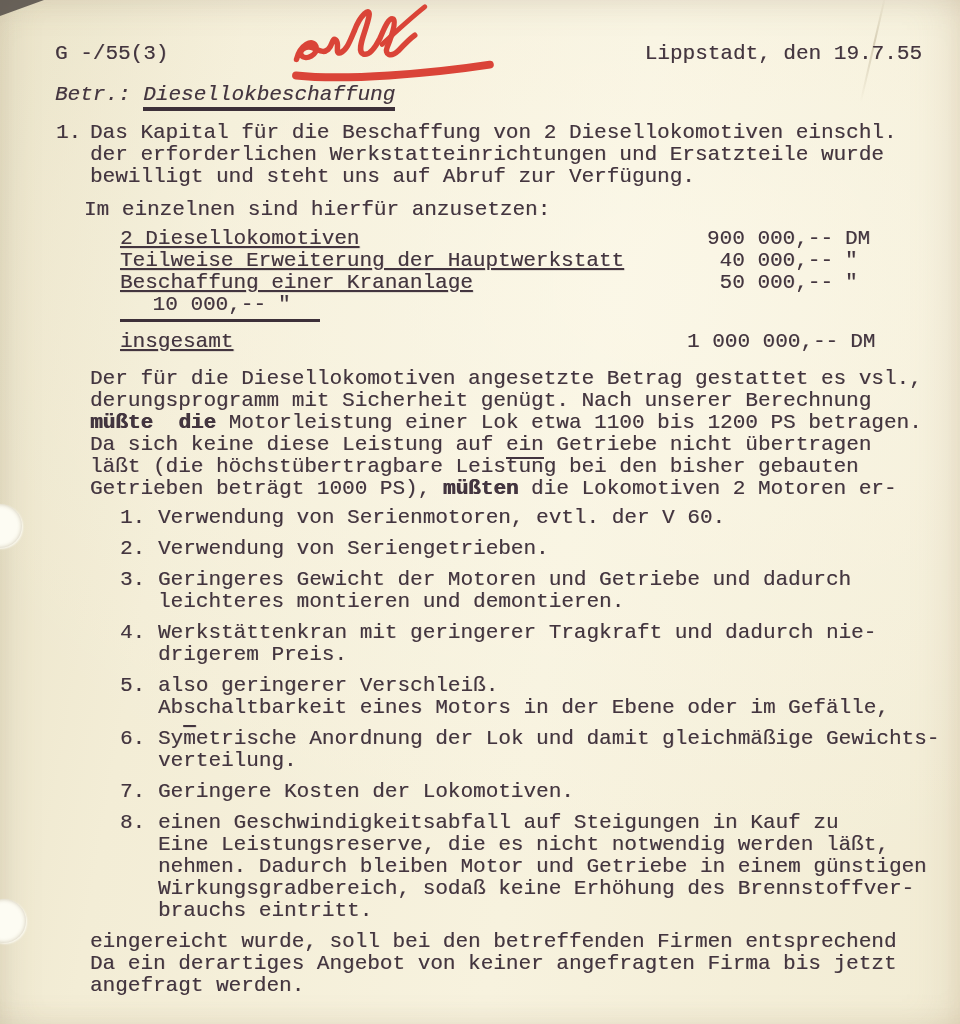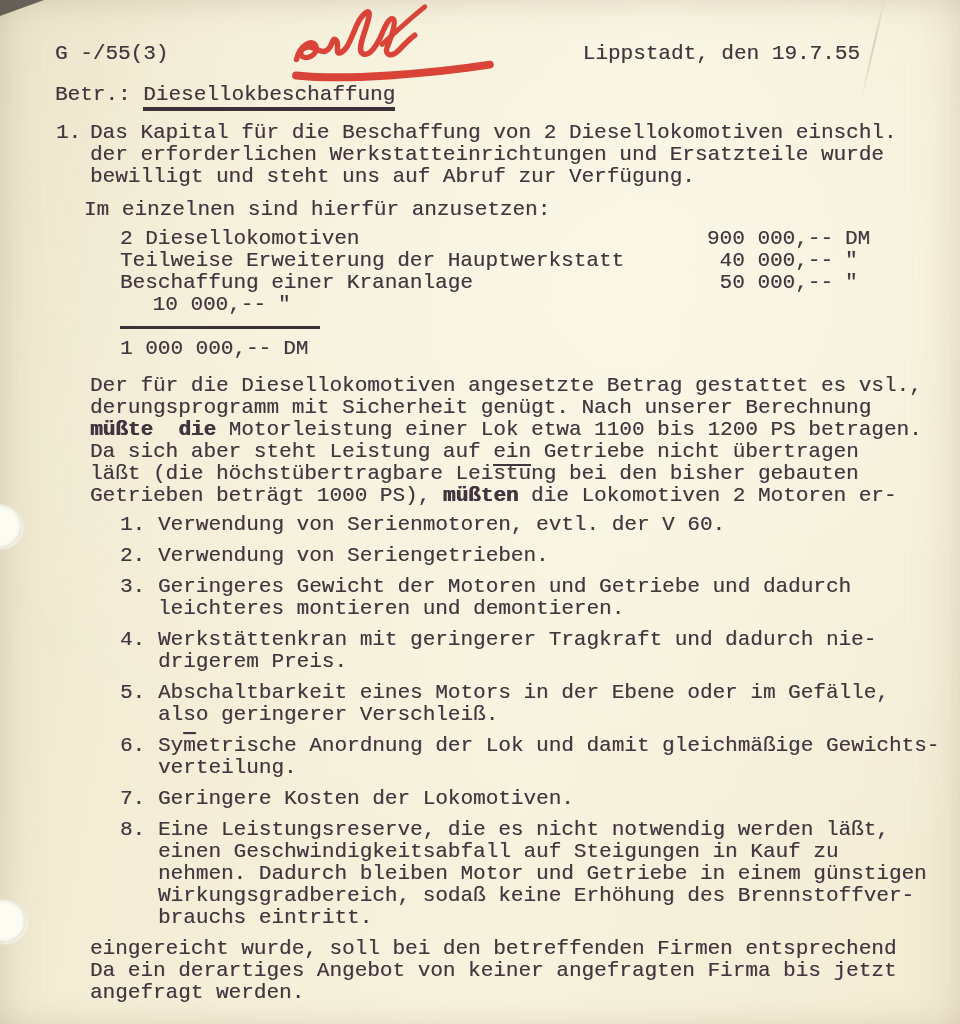--- a/index.html
+++ b/index.html
@@ -23,36 +23,36 @@
     text-shadow:0.4px 0.3px 0.6px rgba(67,53,63,.45);
   }
   .content{position:relative;padding:43px 38px 0 55px;}
   .line{white-space:pre;}
   .b{font-weight:bold;text-shadow:0.7px 0 currentColor;}
   .u{border-bottom:2px solid currentColor;padding-bottom:1px;}
   .o{text-decoration:overline;text-decoration-thickness:2px;}
 
   .header-row{display:flex;align-items:flex-start;}
   .ref{white-space:pre;font-family:Liberation Mono, monospace;}
-  .dateline{margin-left:auto;margin-right:62px;white-space:pre;}
-
-  .subject-row{margin-top:19px;white-space:pre;}
+  .dateline{margin-left:auto;white-space:pre;}
+
+  .subject-row{margin-top:19px;white-space:pre;font-style:italic;}
   .subject{display:inline-block;border-bottom:4px solid #3d3039;padding-bottom:2px;line-height:20px;}
 
   .para1{position:relative;margin-left:35px;margin-top:11px;}
   .pnum{position:absolute;left:-34px;top:0;}
   .intro{margin-left:29px;margin-top:11px;}
 
   .cost-table{margin-left:65px;margin-top:7px;padding-right:35px;}
   .trow{display:flex;}
-  .tlabel{flex:1;white-space:pre;}
+  .tlabel{flex:1;white-space:pre;text-decoration:underline;}
   .tval{width:200px;display:flex;}
   .tamt{flex:1;text-align:right;white-space:pre;}
   .tunit{width:42px;padding-left:12px;white-space:pre;}
-  .trow.rule .tval{border-bottom:3px solid #3d3039;padding-bottom:10px;}
+  .trow.rule .tval{border-bottom:3px solid #3d3039;padding-bottom:3px;}
   .trow.total{margin-top:9px;}
 
   .para2{margin-left:35px;margin-top:15px;}
   .advantages{margin-left:65px;margin-top:7px;}
   .item{position:relative;padding-left:38px;margin-bottom:9px;}
   .num{position:absolute;left:0;top:0;}
   .closing{margin-left:35px;margin-top:6px;}
 
   .stamp{position:absolute;left:288px;top:2px;width:212px;height:82px;transform:rotate(-2deg);opacity:.94;}
   .stamp svg{width:100%;height:100%;}
@@ -130,32 +130,33 @@
             <span class="tunit">"</span>
           </span>
         </div>
         <div class="trow rule">
           <span class="tval">
             <span class="tamt">10 000,--</span>
             <span class="tunit">"</span>
           </span>
         </div>
         <div class="trow total">
+          <span class="tlabel">insgesamt</span>
           <span class="tval">
             <span class="tamt">1 000 000,--</span>
             <span class="tunit">DM</span>
           </span>
         </div>
       </div>
 
     <div class="para2">
         <div class="line"><span class="">Der für die Diesellokomotiven angesetzte Betrag gestattet es vsl.,</span></div>
         <div class="line"><span class="">derungsprogramm mit Sicherheit genügt. Nach unserer Berechnung</span></div>
         <div class="line"><span class="b ">müßte  die</span><span class=""> Motorleistung einer Lok etwa 1100 bis 1200 PS betragen.</span></div>
-        <div class="line"><span class="">Da sich aber steht Leistung auf </span><span class="u ">ein</span><span class=""> Getriebe nicht übertragen</span></div>
+        <div class="line"><span class="">Da sich keine diese Leistung auf </span><span class="u ">ein</span><span class=""> Getriebe nicht übertragen</span></div>
         <div class="line"><span class="">läßt (die höchstübertragbare Leistung bei den bisher gebauten</span></div>
         <div class="line"><span class="">Getrieben beträgt 1000 PS), </span><span class="b ">müßten</span><span class=""> die Lokomotiven 2 Motoren er-</span></div>
       </div>
 
     <div class="advantages">
         <div class="item">
           <span class="num">1.</span>
           <div class="line"><span class="">Verwendung von Serienmotoren, evtl. der V 60.</span></div>
         </div>
         <div class="item">
@@ -167,36 +168,36 @@
           <div class="line"><span class="">Geringeres Gewicht der Motoren und Getriebe und dadurch</span></div>
           <div class="line"><span class="">leichteres montieren und demontieren.</span></div>
         </div>
         <div class="item">
           <span class="num">4.</span>
           <div class="line"><span class="">Werkstättenkran mit geringerer Tragkraft und dadurch nie-</span></div>
           <div class="line"><span class="">drigerem Preis.</span></div>
         </div>
         <div class="item">
           <span class="num">5.</span>
+          <div class="line"><span class="">also geringerer Verschleiß.</span></div>
           <div class="line"><span class="">Abschaltbarkeit eines Motors in der Ebene oder im Gefälle,</span></div>
-          <div class="line"><span class="">also geringerer Verschleiß.</span></div>
         </div>
         <div class="item">
           <span class="num">6.</span>
           <div class="line"><span class="">Sy</span><span class="o">m</span><span class="">etrische Anordnung der Lok und damit gleichmäßige Gewichts-</span></div>
           <div class="line"><span class="">verteilung.</span></div>
         </div>
         <div class="item">
           <span class="num">7.</span>
           <div class="line"><span class="">Geringere Kosten der Lokomotiven.</span></div>
         </div>
         <div class="item">
           <span class="num">8.</span>
+          <div class="line"><span class="">einen Geschwindigkeitsabfall auf Steigungen in Kauf zu</span></div>
           <div class="line"><span class="">Eine Leistungsreserve, die es nicht notwendig werden läßt,</span></div>
-          <div class="line"><span class="">einen Geschwindigkeitsabfall auf Steigungen in Kauf zu</span></div>
           <div class="line"><span class="">nehmen. Dadurch bleiben Motor und Getriebe in einem günstigen</span></div>
           <div class="line"><span class="">Wirkungsgradbereich, sodaß keine Erhöhung des Brennstoffver-</span></div>
           <div class="line"><span class="">brauchs eintritt.</span></div>
         </div>
       </div>
 
     <div class="closing">
         <div class="line"><span class="">eingereicht wurde, soll bei den betreffenden Firmen entsprechend</span></div>
         <div class="line"><span class="">Da ein derartiges Angebot von keiner angefragten Firma bis jetzt</span></div>
         <div class="line"><span class="">angefragt werden.</span></div>

